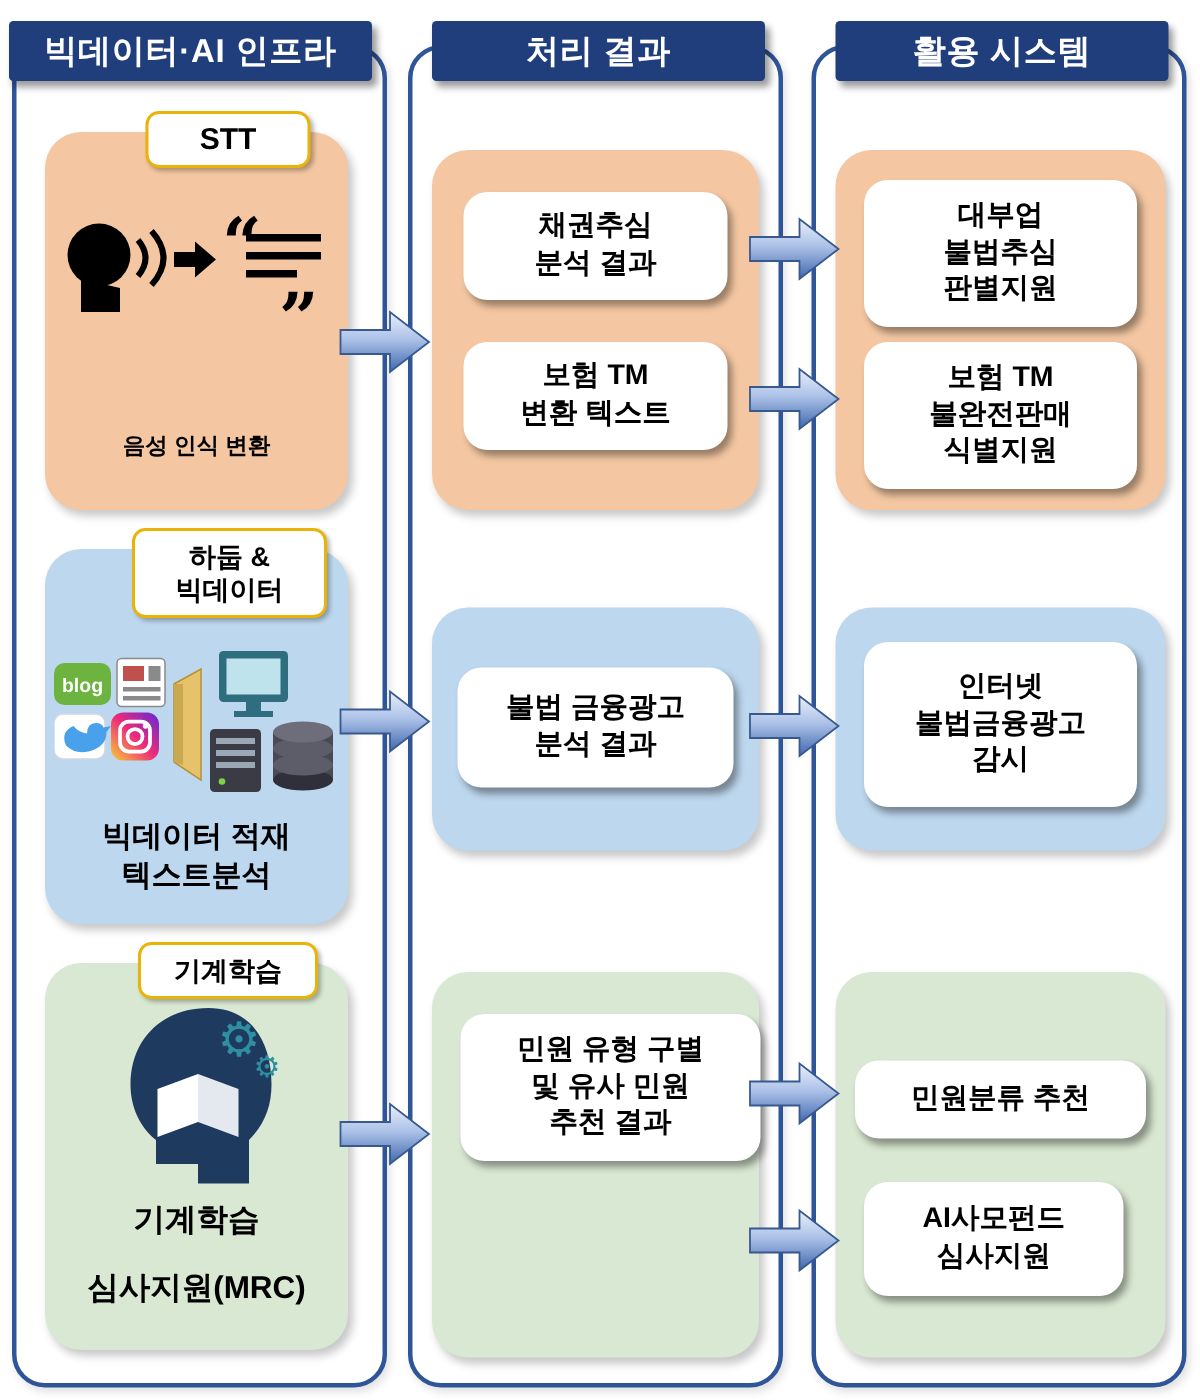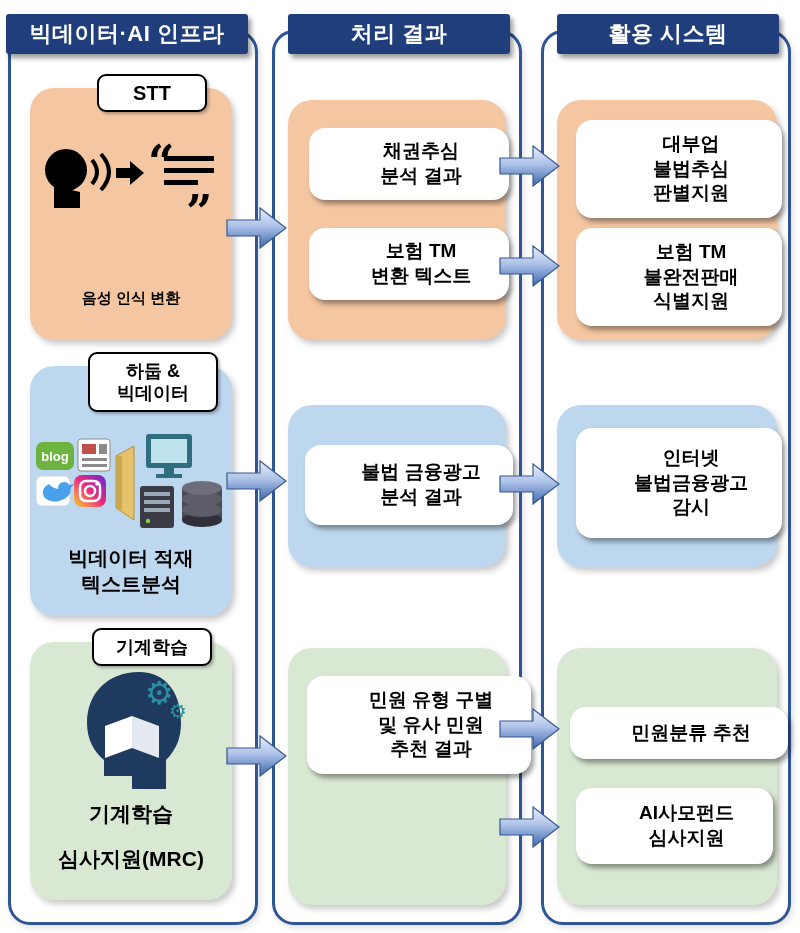--- a/index.html
+++ b/index.html
@@ -17,32 +17,32 @@
     font-size:22px; display:flex; align-items:center; justify-content:center;
     border-radius:3px; z-index:5; box-shadow:3px 4px 5px rgba(0,0,0,0.4);
     letter-spacing:0.5px;
   }
   .block { position:absolute; border-radius:24px; z-index:2;
     box-shadow:3px 4px 6px rgba(0,0,0,0.22); }
   .peach { background:#f4c7a2; }
   .blue  { background:#bdd7ee; }
   .green { background:#d9e8d2; }
   .tag {
-    position:absolute; background:#ffffff; border:2px solid #000000;
+    position:absolute; background:#ffffff; border:2px solid #eab308;
     border-radius:9px; display:flex; align-items:center; justify-content:center;
     font-weight:bold; color:#000; z-index:4; text-align:center;
     white-space:pre-line; line-height:1.25;
     box-shadow:2px 2px 3px rgba(0,0,0,0.28);
   }
   .wbox {
     position:absolute; background:#ffffff; border-radius:16px;
     box-shadow:3px 4px 5px rgba(0,0,0,0.38);
     display:flex; align-items:center; justify-content:center;
     text-align:center; font-weight:bold; font-size:19px; color:#000;
-    white-space:pre-line; line-height:1.3; z-index:3;padding-left:24px;
+    white-space:pre-line; line-height:1.3; z-index:3;
   }
   .cap {
     position:absolute; text-align:center; font-weight:bold; color:#000;
     white-space:pre-line; line-height:1.3; z-index:3;
   }
   .icon-wrap { position:absolute; z-index:3; }
   .arrow { position:absolute; z-index:6; }
 </style>
 </head>
 <body>

